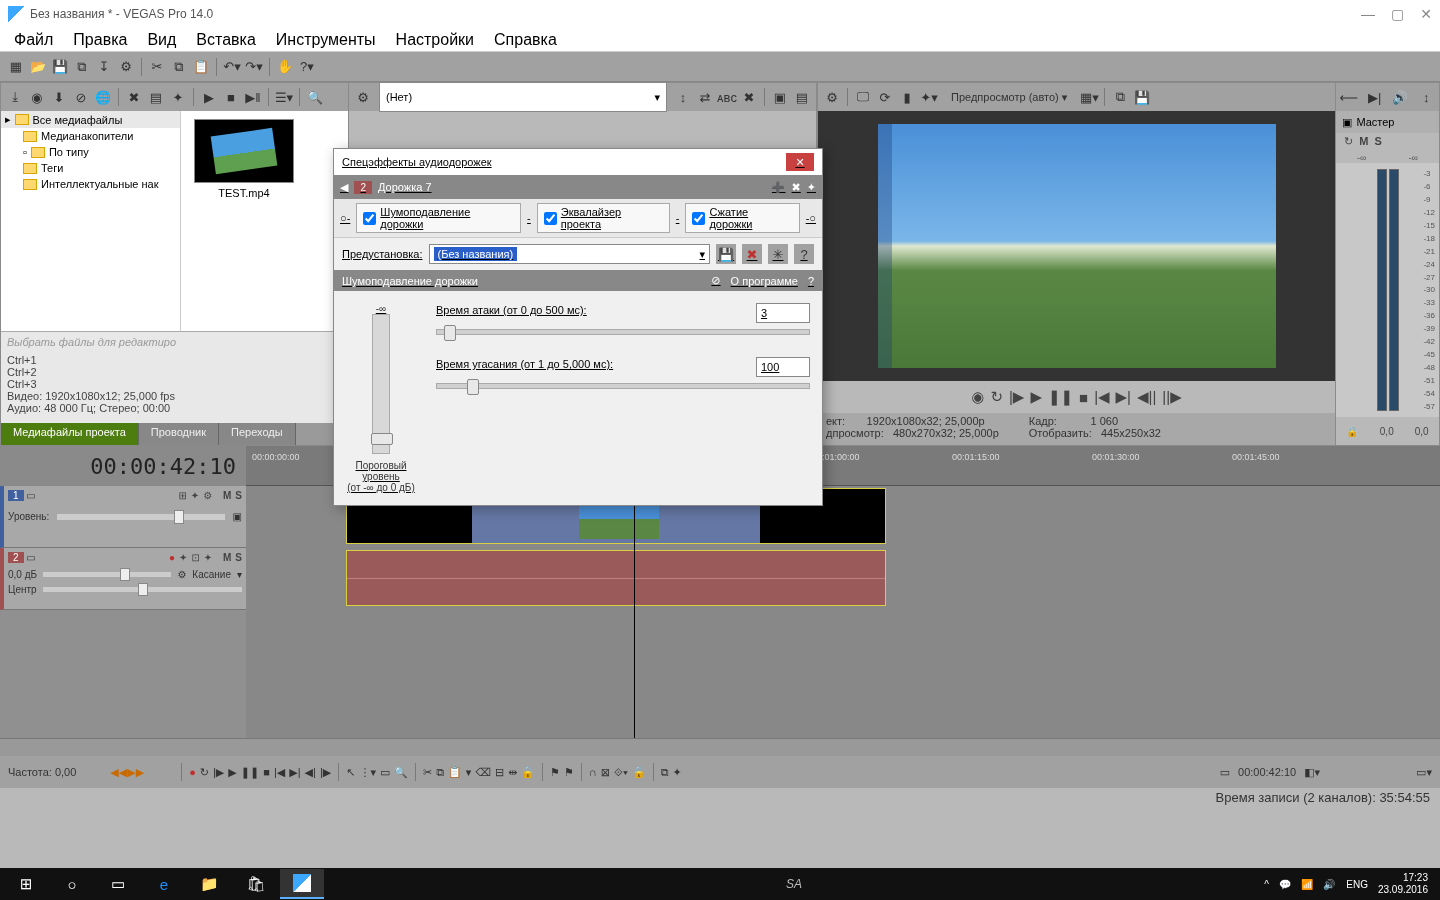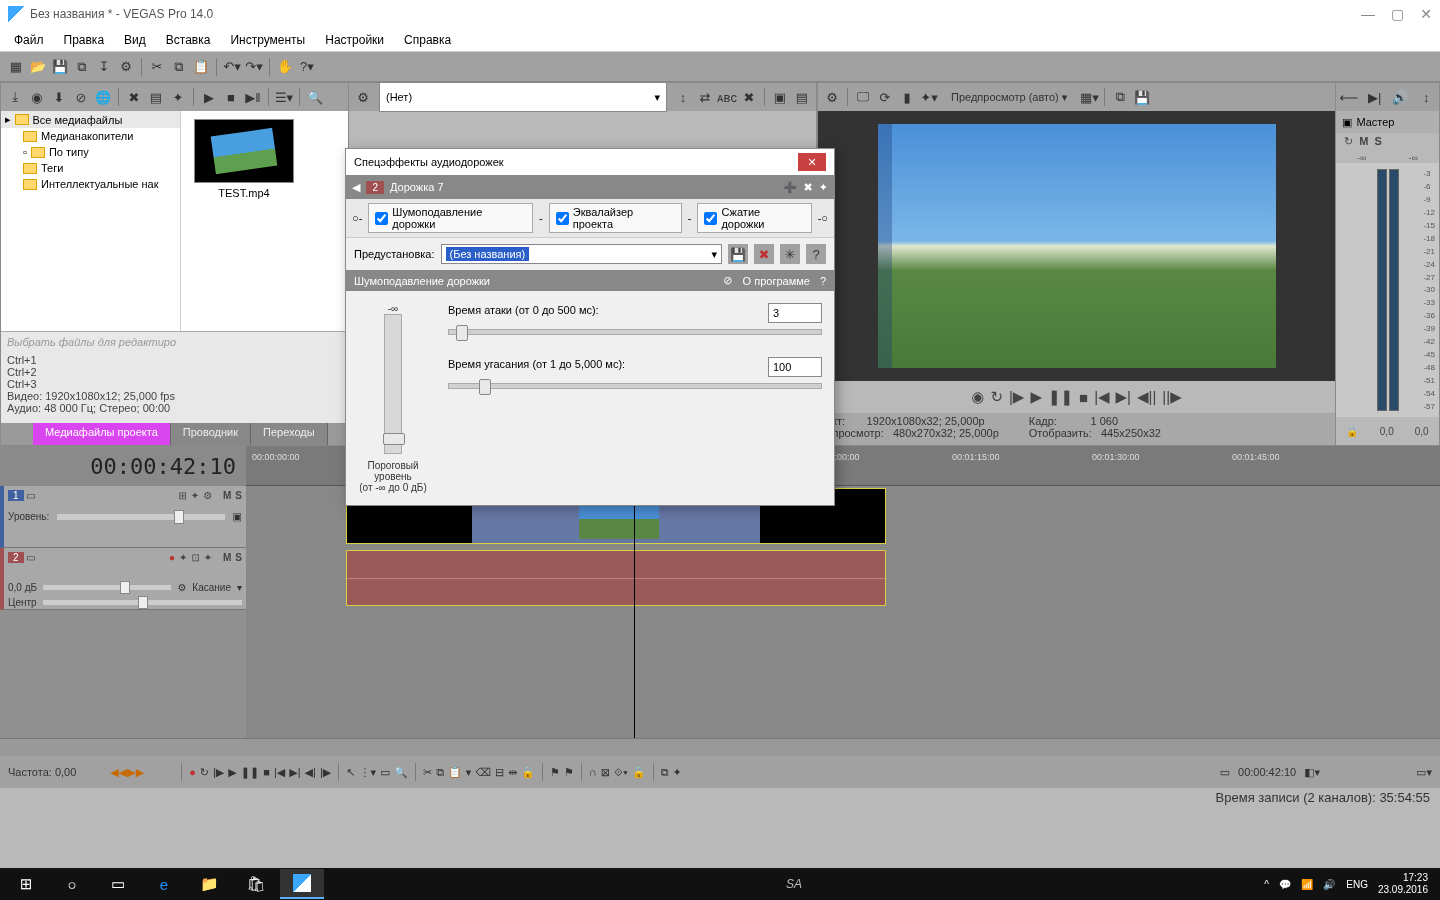--- a/index.html
+++ b/index.html
@@ -1,20 +1,20 @@
 <!DOCTYPE html>
 <html><head>
 <meta charset="utf-8">
 <style>
 * { box-sizing: border-box; margin: 0; padding: 0; font-family: "Segoe UI", Tahoma, sans-serif; }
 body { width: 1440px; height: 900px; overflow: hidden; background: #b9b9b9; position: relative; }
 .titlebar { height: 28px; background: #fff; display: flex; align-items: center; padding: 0 8px; font-size: 12px; color: #555; }
 .titlebar .icon { width: 16px; height: 16px; background: linear-gradient(135deg,#3ba7ff 50%,#fff 50%); margin-right: 6px; }
 .titlebar .wincontrols { margin-left: auto; display: flex; gap: 16px; color: #888; font-size: 14px; }
-.menubar { height: 24px; background: #fff; display: flex; align-items: center; padding: 0 4px; font-size: 12px; border-bottom: 1px solid #ccc; }
+.menubar { height: 24px; background: #fff; display: flex; align-items: center; padding: 0 4px; font-size: 16px; border-bottom: 1px solid #ccc; }
 .menubar span { padding: 3px 10px; cursor: default; }
 .toolbar { height: 30px; background: #a1a1a1; border-bottom: 1px solid #888; display: flex; align-items: center; padding: 0 6px; gap: 2px; }
 .tbtn { width: 20px; height: 20px; background: #a1a1a1; display: inline-flex; align-items: center; justify-content: center; color: #333; font-size: 13px; cursor: pointer; }
 .tsep { width: 1px; height: 18px; background: #7a7a7a; margin: 0 3px; }
 .workarea { display: flex; height: 364px; }
 .panel { background: #b9b9b9; border: 1px solid #8a8a8a; position: relative; }
 .media-panel { width: 349px; display: flex; flex-direction: column; }
 .media-toolbar { height: 28px; background: #a1a1a1; display: flex; align-items: center; padding: 0 4px; gap: 2px; }
 .media-body { flex: 1; display: flex; background: #fff; }
 .media-tree { width: 180px; border-right: 1px solid #ccc; font-size: 11px; background: #fff; overflow: hidden; }
@@ -22,21 +22,21 @@
 .tree-item.root { padding-left: 4px; background: #e8e8e8; }
 .folder { width: 14px; height: 11px; background: #ffd970; border: 1px solid #d9a500; }
 .media-thumbs { flex: 1; padding: 8px; background: #fff; display: flex; }
 .thumb { width: 110px; text-align: center; font-size: 11px; }
 .thumb-img { width: 100px; height: 64px; background: #000; border: 1px solid #888; position: relative; margin: 0 auto 4px; }
 .thumb-img .bliss { position: absolute; top: 12px; left: 18px; right: 18px; bottom: 12px; background: linear-gradient(to bottom, #4a9fe0 55%, #5fa050 55%); transform: rotate(-8deg); }
 .media-info { height: 92px; background: #e8e8e8; border-top: 1px solid #aaa; font-size: 11px; color: #444; padding: 4px 6px; }
 .media-info .dimmed { color: #999; font-style: italic; }
 .media-tabs { height: 22px; background: #9a9a9a; display: flex; font-size: 11px; }
 .media-tabs span { padding: 3px 12px; background: #888; color: #eee; border-right: 1px solid #666; }
-.media-tabs span.active { background: #d946ef; color: #fff; margin-left: 32px; }
+.media-tabs span.active { background: #4d7c0f; color: #fff; }
 .trimmer-panel { width: 468px; border-left: none; }
 .trim-toolbar { height: 28px; background: #a1a1a1; display: flex; align-items: center; padding: 0 4px; gap: 2px; }
 .trim-dropdown { flex: 1; background: #fff; border: 1px solid #888; height: 20px; font-size: 11px; padding: 14px 6px; display: flex; align-items: center; justify-content: space-between; margin: 0 4px; }
 .preview-panel { flex: 1; display: flex; flex-direction: column; }
 .prev-toolbar { height: 28px; background: #a1a1a1; display: flex; align-items: center; padding: 0 4px; gap: 2px; }
 .prev-dropdown { background: #a1a1a1; border: none; font-size: 11px; padding: 2px 6px; margin: 0 4px; color: #333; }
 .prev-video { flex: 1; background: #333; display: flex; align-items: center; justify-content: center; }
 .bliss-big { width: 398px; height: 244px; background: linear-gradient(to bottom, #4a90d8 0%, #7ab6e8 48%, #e0e8d0 50%, #5a8844 60%, #4a7838 100%); position: relative; }
 .bliss-big::before { content:""; position:absolute; left:0; top:0; bottom:0; width:14px; background:rgba(30,60,120,.35); }
 .transport { height: 32px; background: #b9b9b9; display: flex; align-items: center; justify-content: center; gap: 6px; color: #444; font-size: 15px; }
@@ -67,21 +67,21 @@
 .clip { position: absolute; border: 1px solid #d8d040; background: #6a7fa8; }
 .clip.video { top: 2px; height: 56px; left: 100px; width: 540px; background:#000; }
 .clip.video .body { position:absolute; top:0; bottom:0; left:125px; right:125px; background:#6577a5; }
 .clip.video .mini { position:absolute; top:6px; left:232px; width:80px; height:44px; background:linear-gradient(to bottom,#4a90d8 55%,#5a8844 55%); }
 .clip.audio { top: 64px; height: 56px; left: 100px; width: 540px; background: #9a5a5a; border-color:#d8d040; }
 .clip.audio::after { content:""; position:absolute; left:0; right:0; top:50%; height:1px; background:#c08080; }
 .playhead { position: absolute; top: 0; bottom: 0; left: 388px; width: 1px; background: #000; z-index: 5; }
 .tl-scrollbar { height: 18px; background: #999; border-top:1px solid #777; }
 .bottom-toolbar { height: 32px; background: #a1a1a1; display: flex; align-items: center; padding: 0 8px; gap: 4px; font-size: 11px; color: #333; }
 .statusbar { height: 20px; background: #b9b9b9; font-size: 13px; text-align: right; padding: 2px 10px; color: #333; }
-.dialog { position: absolute; top: 148px; left: 345px; width: 490px; background: #f0f0f0; border: 1px solid #888; box-shadow: 3px 3px 12px rgba(0,0,0,.3); z-index: 100; font-size: 11px; }
+.dialog { position: absolute; top: 148px; left: 333px; width: 490px; background: #f0f0f0; border: 1px solid #888; box-shadow: 3px 3px 12px rgba(0,0,0,.3); z-index: 100; font-size: 11px; text-decoration: underline; }
 .dlg-title { background: #fff; height: 26px; display: flex; align-items: center; padding: 0 8px; }
 .dlg-close { margin-left: auto; background: #c94040; color: #fff; width: 28px; height: 18px; text-align: center; line-height: 18px; font-size: 11px; cursor: pointer; }
 .dlg-trackbar { height: 24px; background: #888; color: #fff; display: flex; align-items: center; padding: 0 6px; gap: 6px; }
 .dlg-trackbar .num { background: #a05050; padding: 1px 6px; font-size: 10px; }
 .dlg-fx-row { background: #e8e8e8; padding: 4px 6px; display: flex; gap: 6px; align-items: center; border-bottom: 1px solid #ccc; }
 .fx-chip { background: #f8f8f8; border: 1px solid #aaa; padding: 2px 6px; display: flex; align-items: center; gap: 4px; font-size: 11px; }
 .fx-chip input { margin: 0; }
 .dlg-preset { padding: 6px 8px; display: flex; align-items: center; gap: 6px; }
 .dlg-preset .sel-h { background:#2a5fca; color:#fff; padding:1px 4px; }
 .dlg-fxhead { background: #888; color: #fff; padding: 4px 8px; display: flex; align-items: center; font-size: 11px; }
@@ -343,21 +343,21 @@
           <span>Уровень:</span>
           <div style="flex:1;height:6px;background:#ccc;position:relative">
               <div style="position:absolute;left:70%;top:-4px;width:10px;height:14px;background:#eee;border:1px solid #888"></div>
             </div>
           <span>▣</span>
         </div>
       </div>
       <div class="track-head aud">
         <span class="track-num a">2</span> <span>▭</span>
         <div class="icons"><span style="color:#c03030">●</span><span>✦</span><span>⊡</span><span>✦</span> &nbsp; <b>M</b> <b>S</b></div>
-        <div style="margin-top:19px;display:flex;align-items:center;gap:6px">
+        <div style="margin-top:6px;display:flex;align-items:center;gap:6px">
           <span>0,0 дБ</span>
           <div style="flex:1;height:5px;background:#ccc;position:relative">
               <div style="position:absolute;left:60%;top:-4px;width:10px;height:13px;background:#eee;border:1px solid #888"></div>
             </div>
           <span>⚙</span><span>Касание</span> ▾
         </div>
         <div style="margin-top:4px;display:flex;align-items:center;gap:6px">
           <span>Центр</span>
           <div style="flex:1;height:5px;background:#ccc;position:relative">
               <div style="position:absolute;left:48%;top:-4px;width:10px;height:13px;background:#eee;border:1px solid #888"></div>

